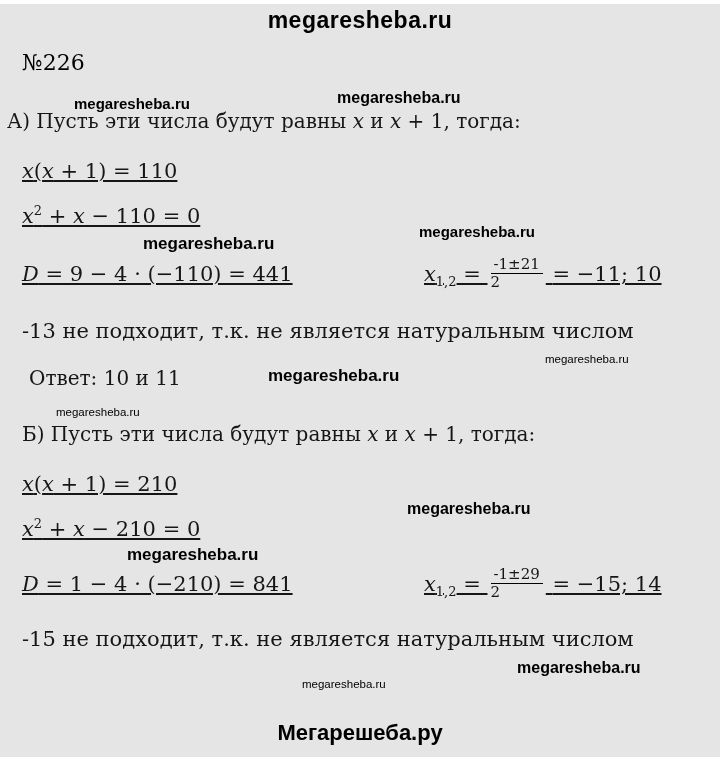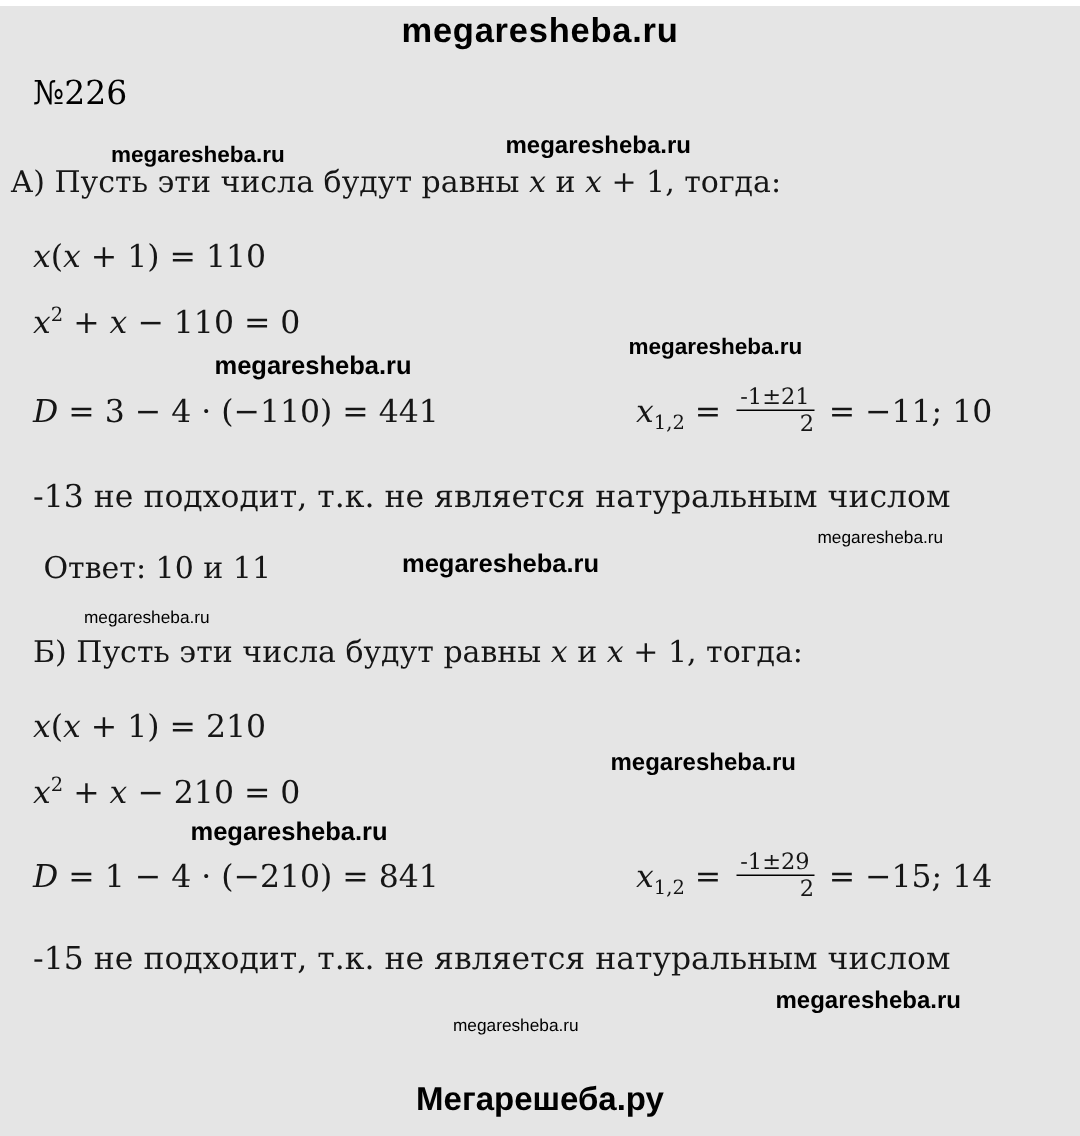--- a/index.html
+++ b/index.html
@@ -13,27 +13,27 @@
     font-weight: 700; font-size: 23px; color: #000000; letter-spacing: 0.5px;
   }
   .footer-title {
     position: absolute; top: 716px; left: 0; width: 100%;
     text-align: center; font-family: "Liberation Sans", sans-serif;
     font-weight: 700; font-size: 22px; color: #000000;
   }
   .problem-number { position: absolute; left: 22px; top: 46px; font-size: 22px; color: #000000; }
 
   .line { position: absolute; white-space: nowrap; font-size: 20px; color: #161616; }
-  .math { font-size: 21px; }
+  .math { font-size: 21px; text-decoration: underline; }
   .note { font-size: 21px; }
   .it  { font-style: italic; }
   .sup { vertical-align: super; font-size: 0.62em; }
   .sub { vertical-align: sub;  font-size: 0.62em; }
 
-  .frac { display: inline-block; text-align: right; vertical-align: middle; margin: 0 3px; position: relative; top: -2px; }
+  .frac { display: inline-block; text-align: left; vertical-align: middle; margin: 0 3px; position: relative; top: -2px; }
   .frac .num { display: block; font-size: 15px; line-height: 1.15; border-bottom: 1.4px solid #000; padding: 0 3px; }
   .frac .den { display: block; font-size: 15px; line-height: 1.15; }
 
   .wm { position: absolute; font-family: "Liberation Sans", sans-serif; font-weight: 700; color: #000000; white-space: nowrap; }
   .wm.w1  { left: 74px;  top: 91px;  font-size: 15px; }
   .wm.w2  { left: 337px; top: 85px;  font-size: 16px; }
   .wm.w3  { left: 143px; top: 230px; font-size: 17px; }
   .wm.w4  { left: 419px; top: 219px; font-size: 15px; }
   .wm.w5  { left: 268px; top: 362px; font-size: 17px; }
   .wm.w6  { left: 545px; top: 349px; font-weight: 400; font-size: 11.5px; }
@@ -75,21 +75,21 @@
   <div class="wm w6">megaresheba.ru</div>
   <div class="wm w7">megaresheba.ru</div>
   <div class="wm w8">megaresheba.ru</div>
   <div class="wm w9">megaresheba.ru</div>
   <div class="wm w10">megaresheba.ru</div>
   <div class="wm w11">megaresheba.ru</div>
 
   <div class="line a-intro"><span>А) Пусть эти числа будут равны </span><span class="it">x</span><span> и </span><span class="it">x</span><span> + 1, тогда:</span></div>
   <div class="line math a-eq1"><span class="it">x</span><span>(</span><span class="it">x</span><span> + 1) = 110</span></div>
   <div class="line math a-eq2"><span class="it">x</span><span class="sup">2</span><span> + </span><span class="it">x</span><span> − 110 = 0</span></div>
-  <div class="line math a-disc"><span class="it">D</span><span> = 3 − 4 · (−110) = 441</span></div>
+  <div class="line math a-disc"><span class="it">D</span><span> = 9 − 4 · (−110) = 441</span></div>
 
   <div class="line math a-roots">
     <span><span class="it">x</span><span class="sub">1,2</span><span> = </span></span><span class="frac"><span class="num">-1±21</span><span class="den">2</span></span> <span>= −11; 10</span>
   </div>
 
   <div class="line note a-note">-13 не подходит, т.к. не является натуральным числом</div>
   <div class="line a-answer">Ответ: 10 и 11</div>
 
   <div class="line b-intro"><span>Б) Пусть эти числа будут равны </span><span class="it">x</span><span> и </span><span class="it">x</span><span> + 1, тогда:</span></div>
   <div class="line math b-eq1"><span class="it">x</span><span>(</span><span class="it">x</span><span> + 1) = 210</span></div>

